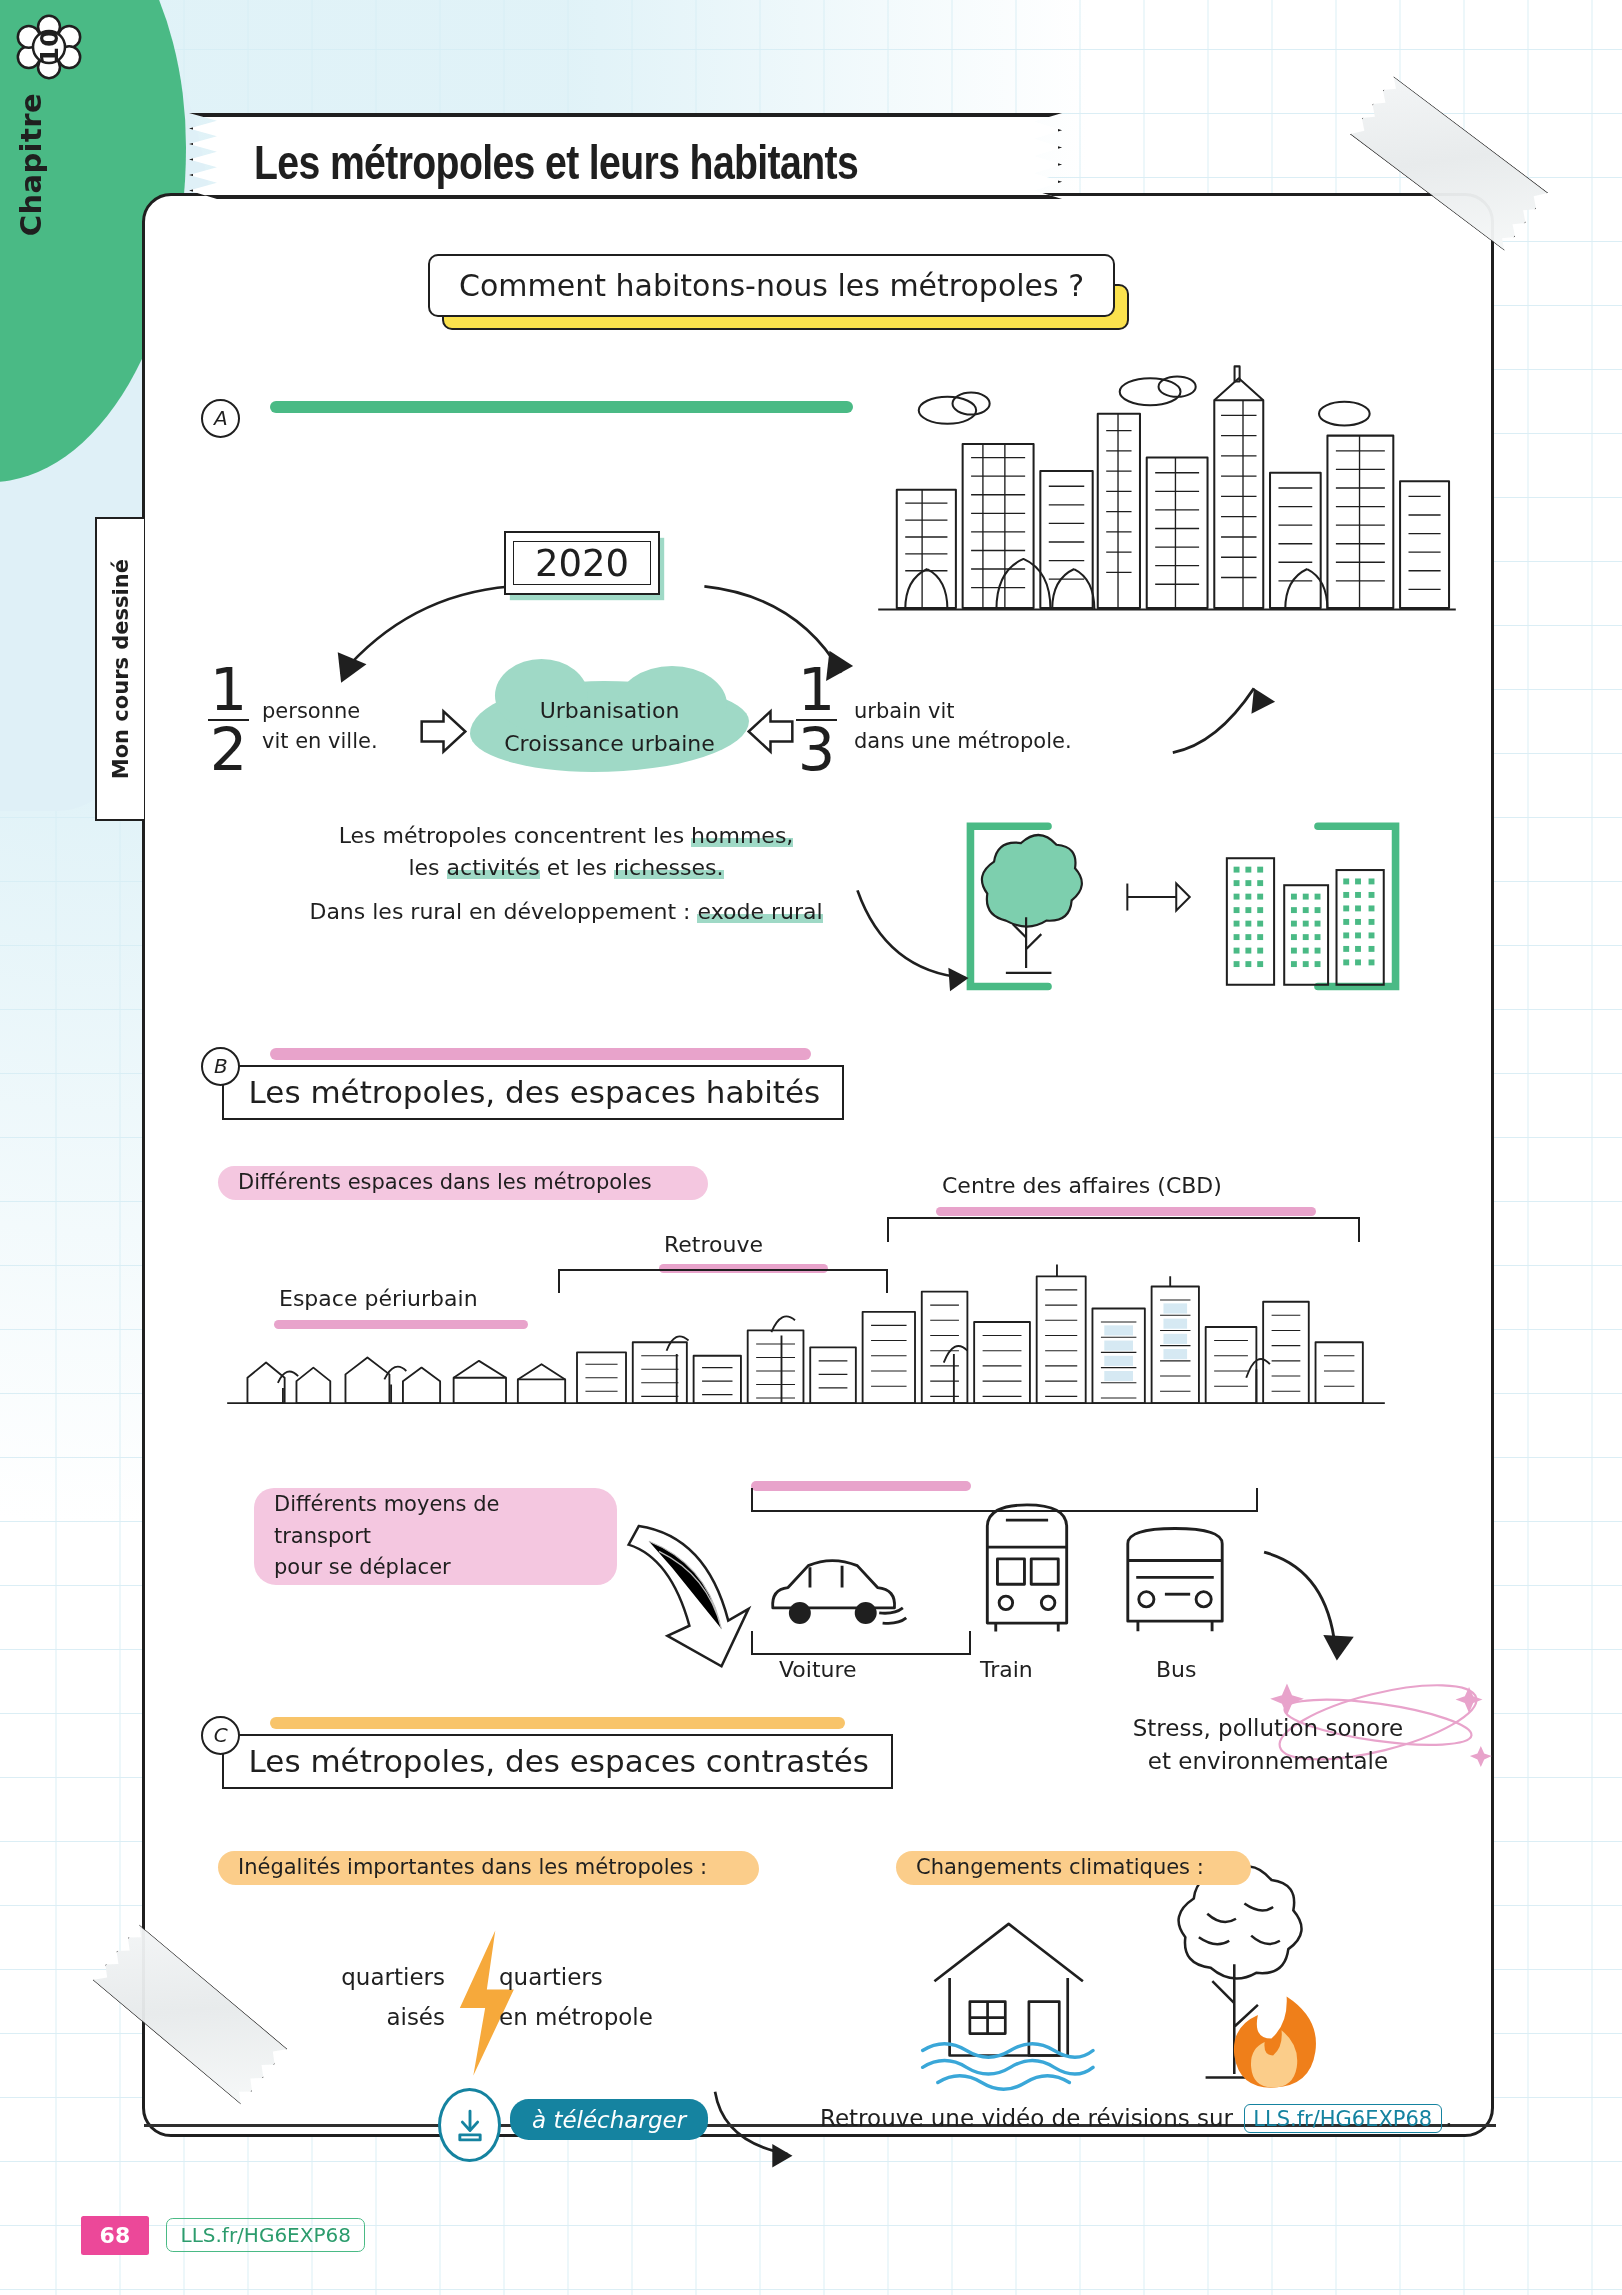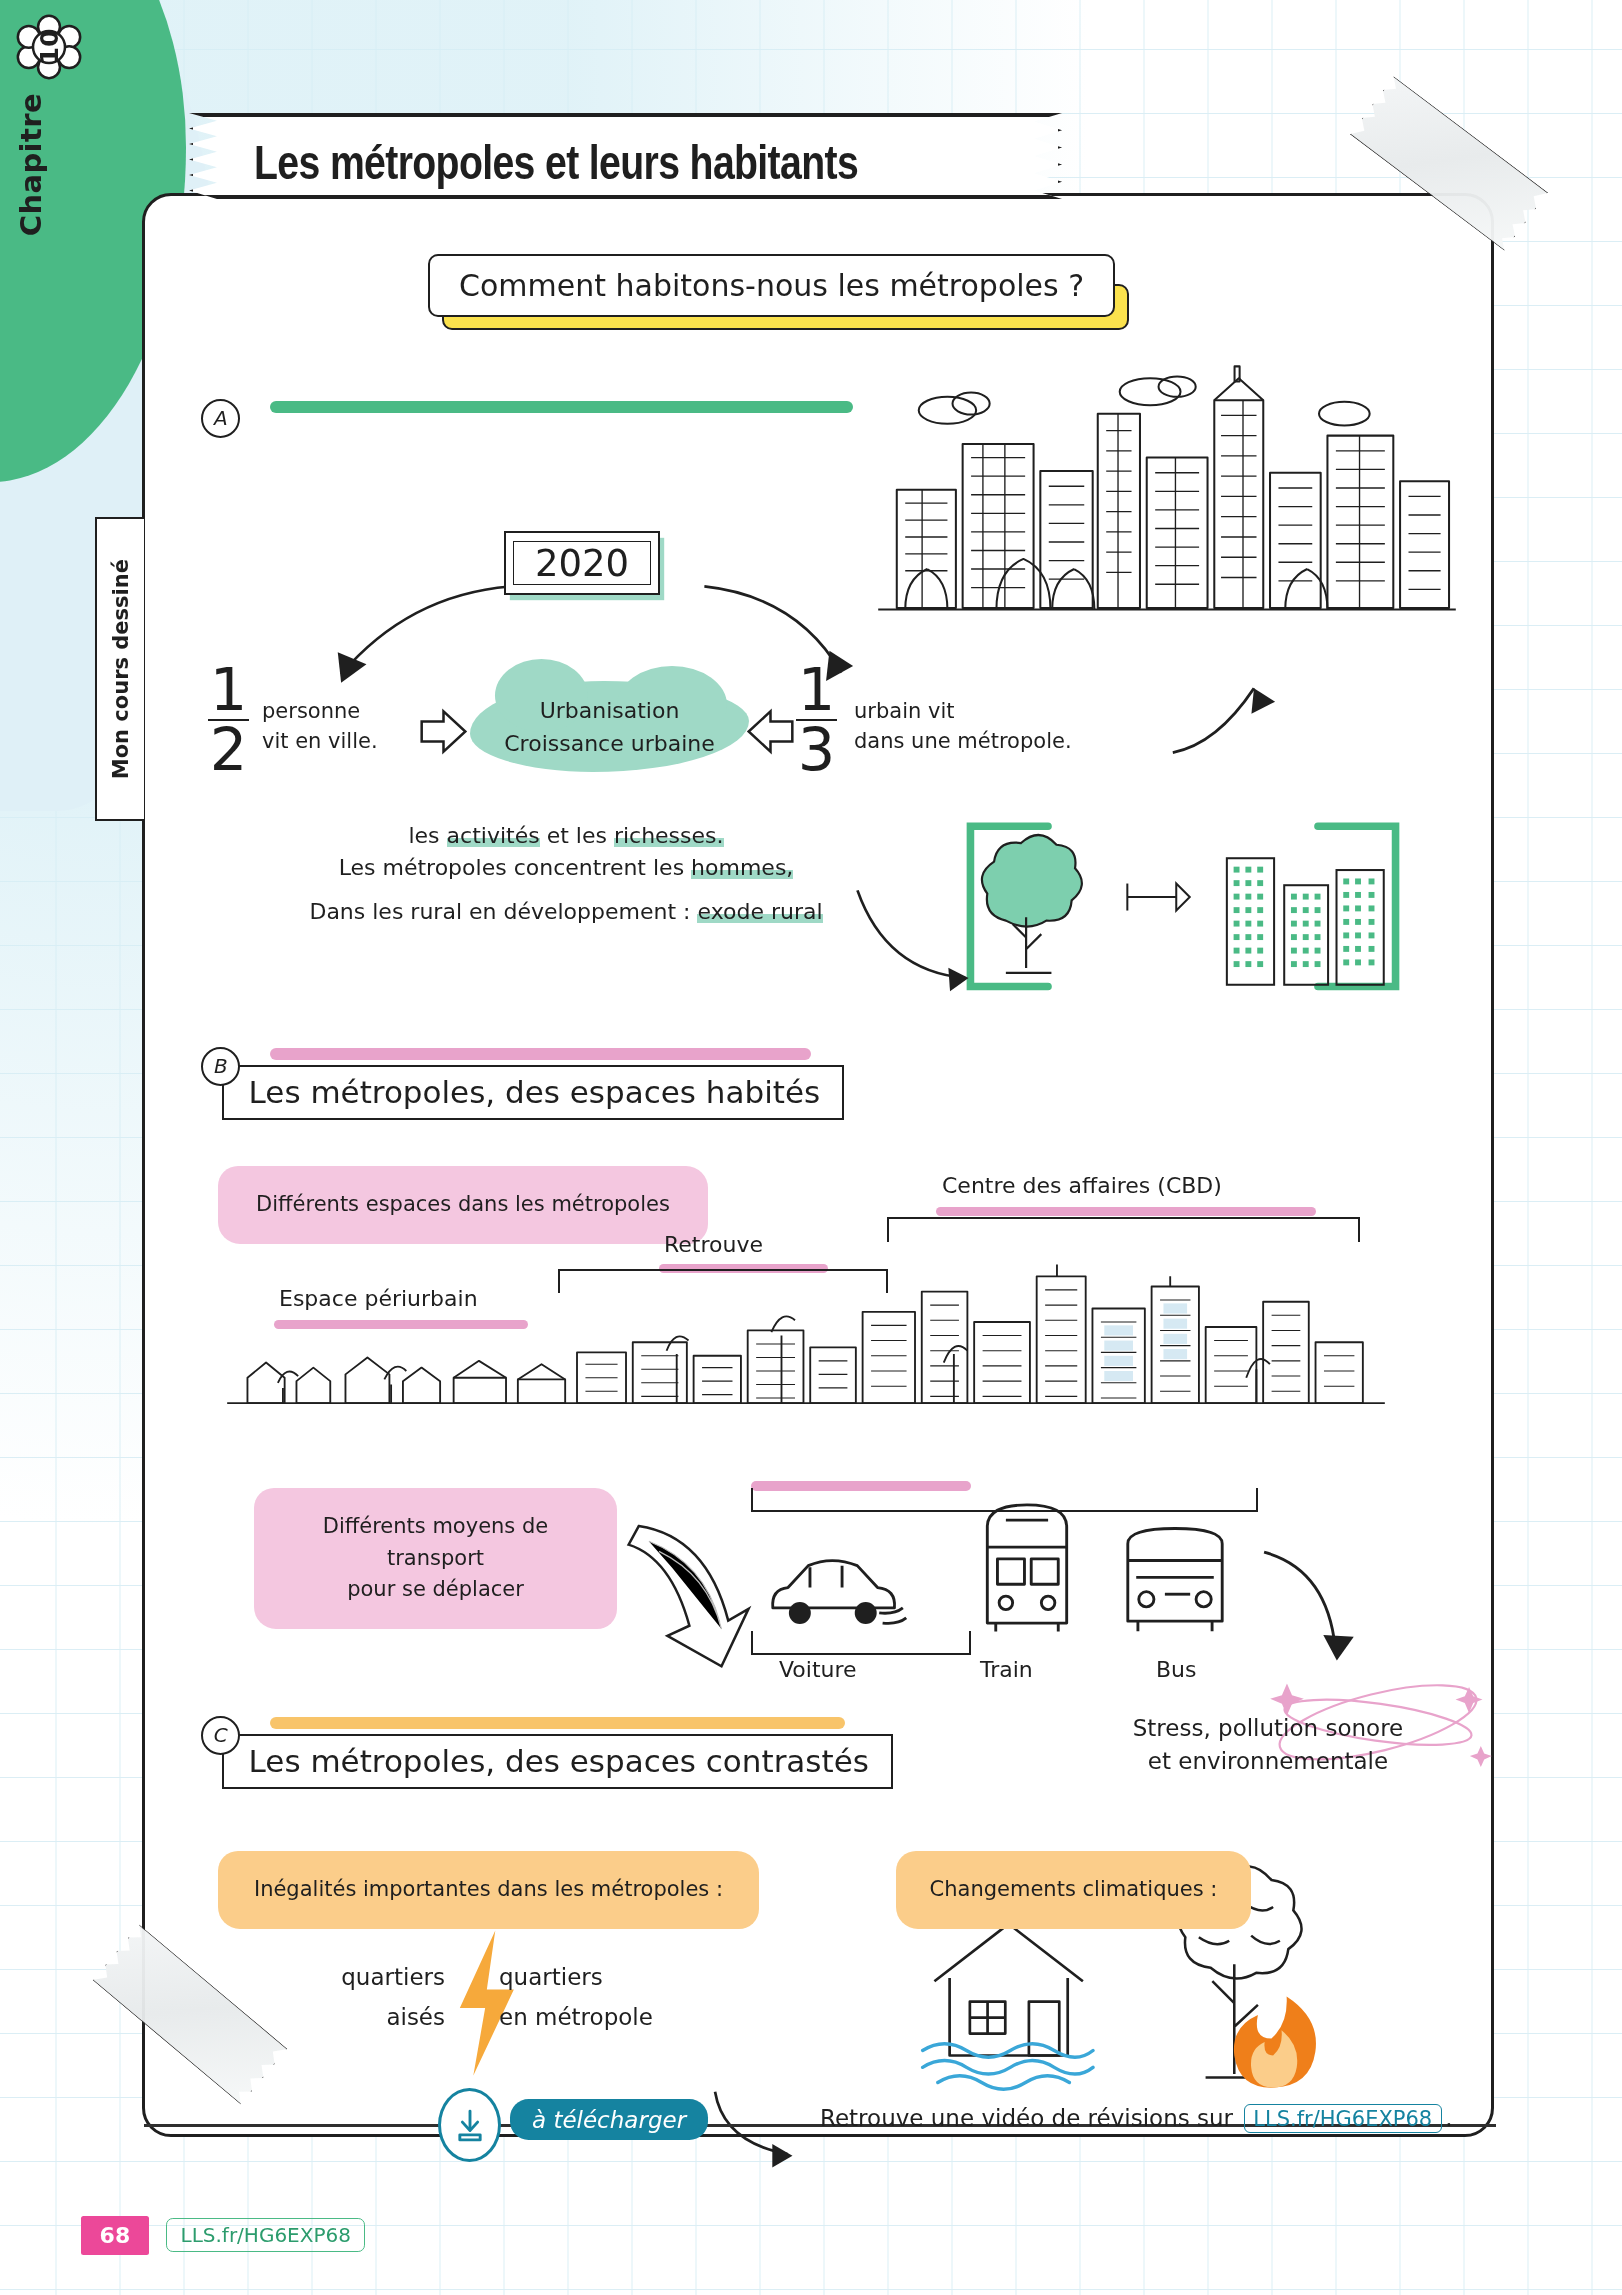--- a/index.html
+++ b/index.html
@@ -181,23 +181,22 @@
   }
   .cloud::before,.cloud::after{
     content:""; position:absolute; background:#9fd9c6; border-radius:50%;
   }
   .cloud::before{ width:93px; height:73px; left:25px; top:-22px; }
   .cloud::after{ width:110px; height:78px; right:22px; top:-15px; }
 
   
   .chip{
     position:absolute; z-index:16;
-    padding:23px 20px; font-size:21px; line-height:1.5;
+    padding:1px 20px; font-size:21px; line-height:1.5;
     border-radius:20px 22px 20px 22px;
-    text-align:center;
   }
   .chip.pink{ background:#f4c7e0; }
   .chip.orange{ background:#fbcd8a; }
 
   .ul-pink{ position:absolute; z-index:14; height:12px; background:#e8a3cb; border-radius:6px; }
   .ul-orange{ position:absolute; z-index:14; height:12px; background:#f8c46a; border-radius:6px; }
   .ul-green{ position:absolute; z-index:14; height:12px; background:#4aba85; border-radius:6px; }
 
   .plain{ position:absolute; z-index:16; font-size:22px; white-space:nowrap; }
 
@@ -382,24 +381,24 @@
   <div class="bar"></div>
   <div>3</div>
 </div>
 <div class="txt hand" style="left:854px; top:696px;">
   <div>urbain vit</div>
   <div>dans une métropole.</div>
 </div>
 
 <div class="txt hand c" style="left:270px; top:820px; width:592px; font-size:22px;">
   <div>
-    <span>les </span><span class="mark-green">activités</span><span> et les </span><span class="mark-green">richesses.</span>
+    <span>Les métropoles concentrent les </span><span class="mark-green">hommes,</span>
   </div>
   <div>
-    <span>Les métropoles concentrent les </span><span class="mark-green">hommes,</span>
+    <span>les </span><span class="mark-green">activités</span><span> et les </span><span class="mark-green">richesses.</span>
   </div>
   <div style="margin-top:12px">
     <span>Dans les rural en développement : </span><span class="mark-green">exode rural</span>
   </div>
 </div>
 
 <div class="ill" style="left:955px; top:811px;">
   <svg width="456" height="194" viewBox="0 0 540 230">
     <path d="M110 18 h-92 v190 h92" fill="none" stroke="#4aba85" stroke-width="9" stroke-linecap="round"></path>
     <path d="M430 18 h92 v190 h-92" fill="none" stroke="#4aba85" stroke-width="9" stroke-linecap="round"></path>

